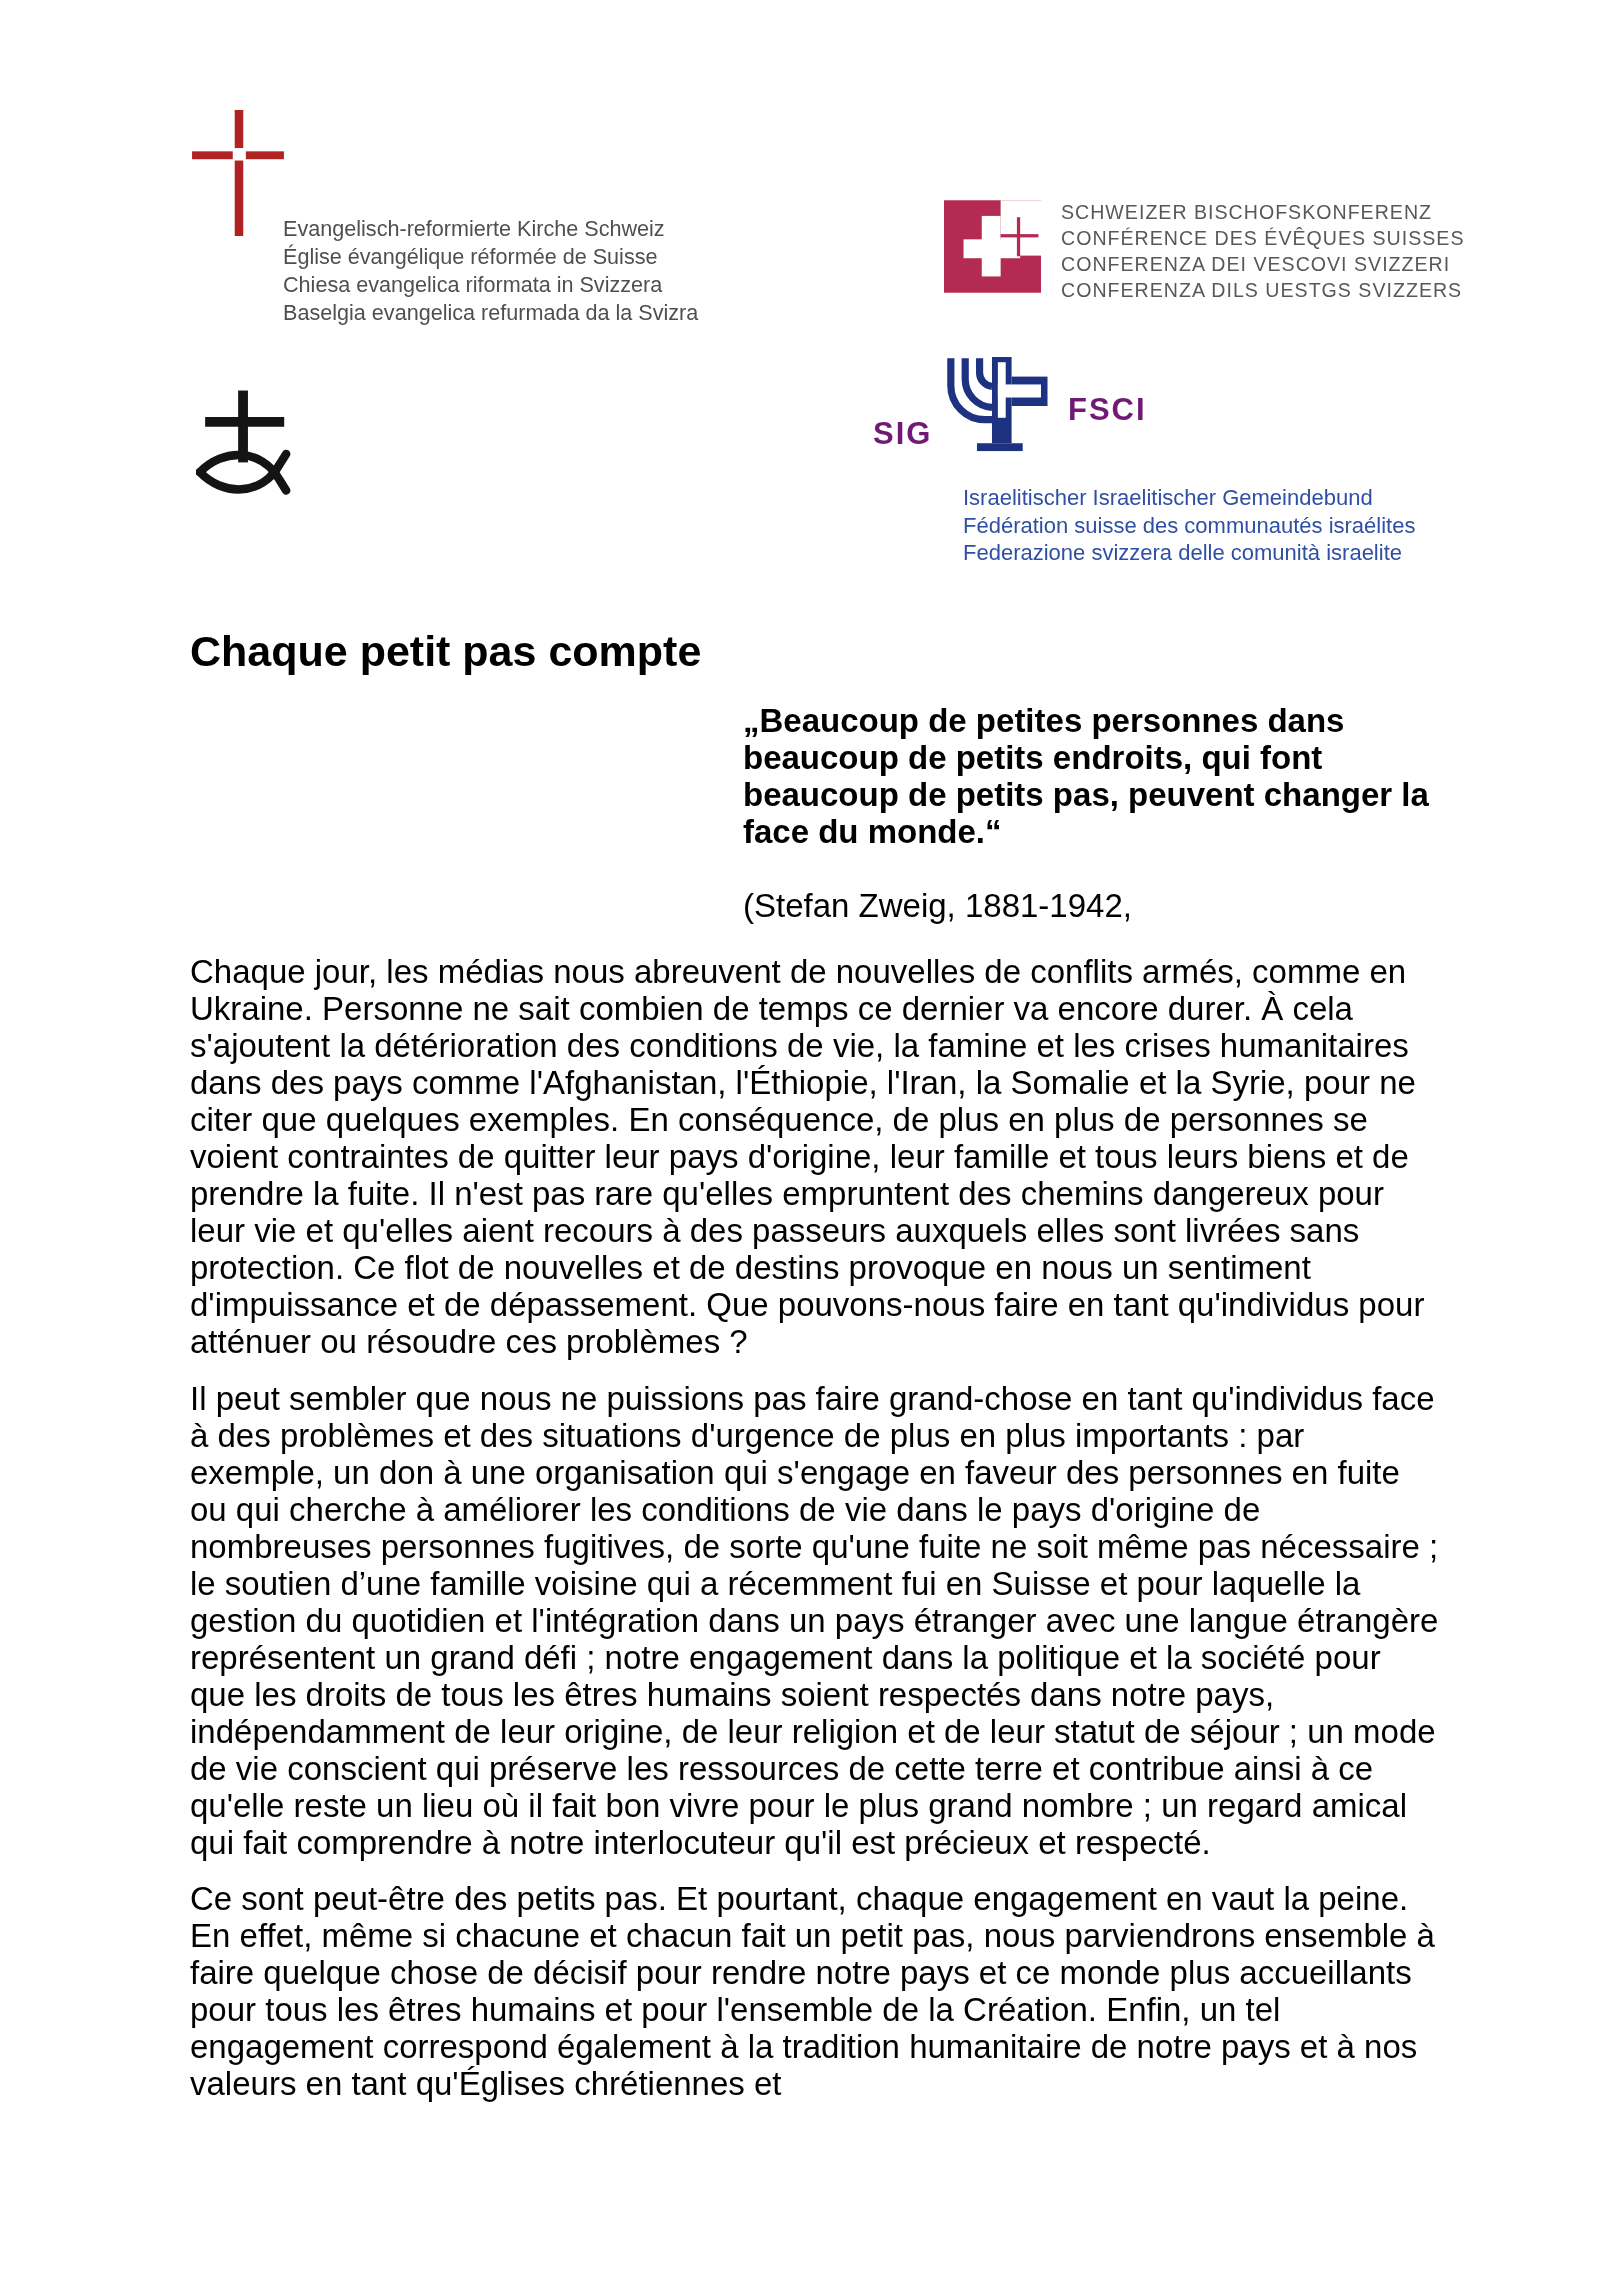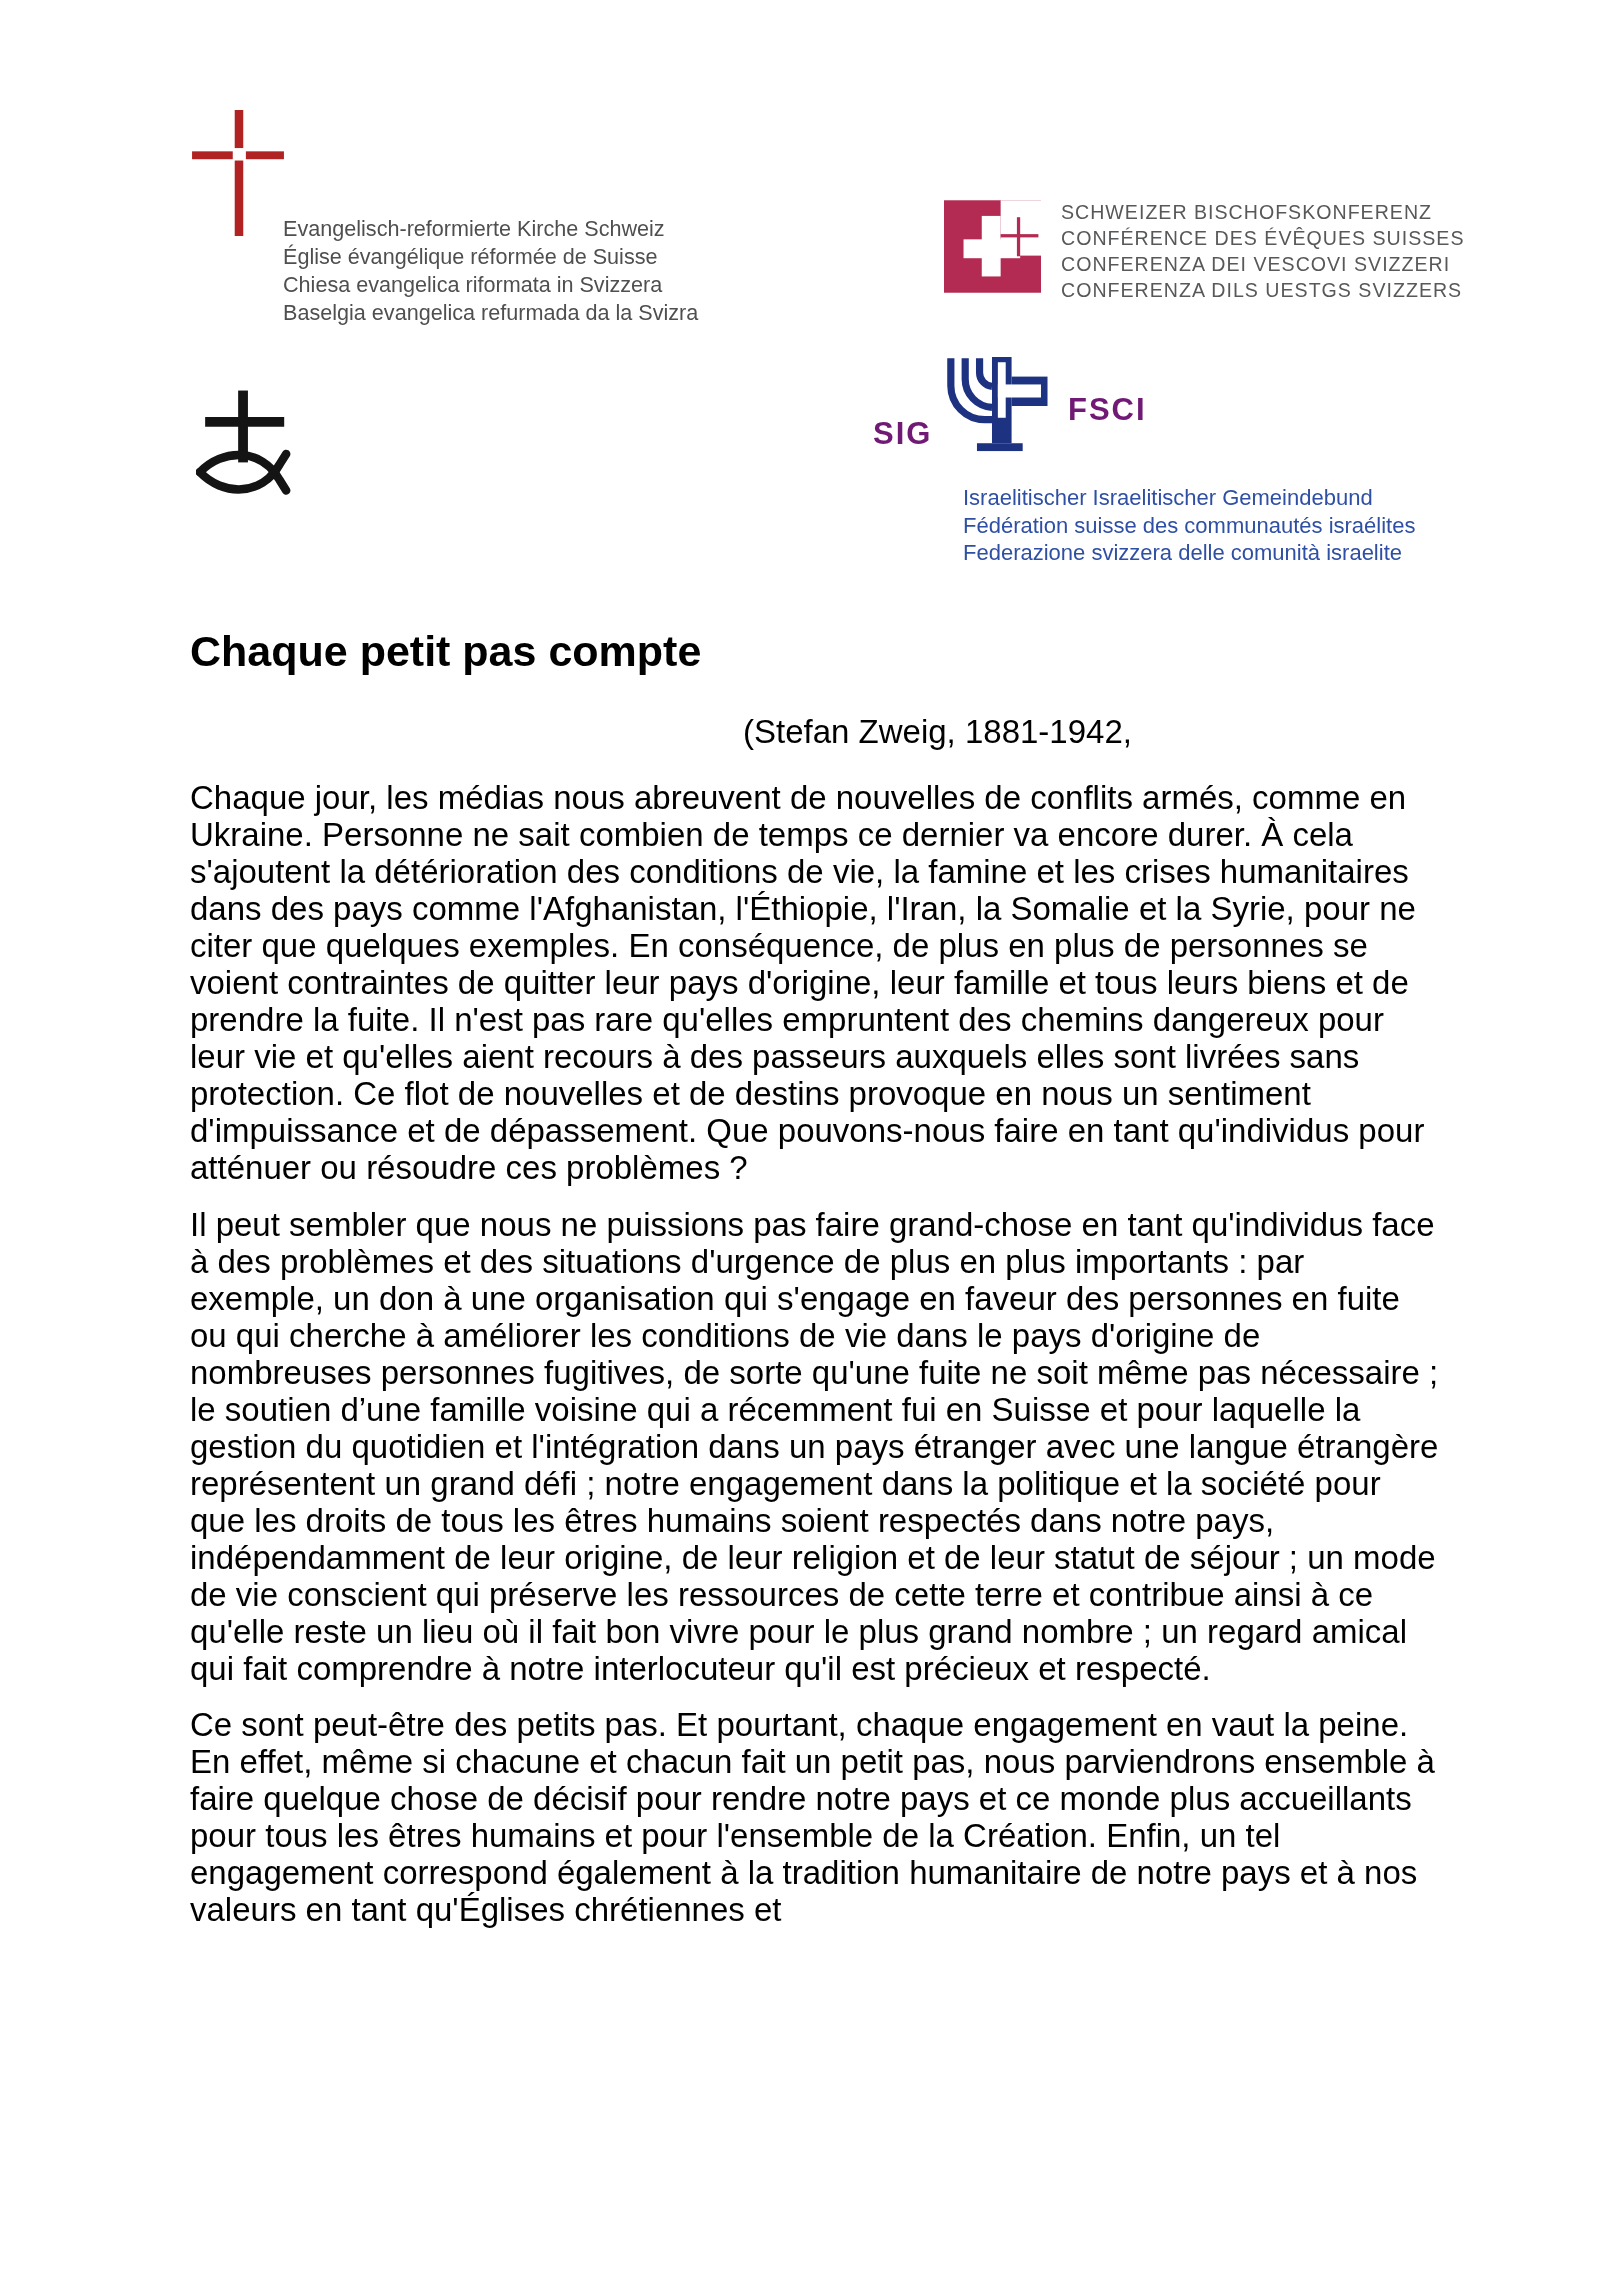--- a/index.html
+++ b/index.html
@@ -88,20 +88,21 @@
   </svg>
   <div class="sig-acronym sig-right">FSCI</div>
   <div class="sig-text">
     <div>Israelitischer Israelitischer Gemeindebund</div>
     <div>Fédération suisse des communautés israélites</div>
     <div>Federazione svizzera delle comunità israelite</div>
   </div>
 
   <div class="content">
     <h1 class="title">Chaque petit pas compte</h1>
+    <div class="quote">„Beaucoup de petites personnes dans beaucoup de petits endroits, qui font beaucoup de petits pas, peuvent changer la face du monde.“</div>
     <div class="attr">
       <div>(Stefan Zweig, 1881-1942,</div>
     </div>
     <p class="body-p first">Chaque jour, les médias nous abreuvent de nouvelles de conflits armés, comme en Ukraine. Personne ne sait combien de temps ce dernier va encore durer. À cela s'ajoutent la détérioration des conditions de vie, la famine et les crises humanitaires dans des pays comme l'Afghanistan, l'Éthiopie, l'Iran, la Somalie et la Syrie, pour ne citer que quelques exemples. En conséquence, de plus en plus de personnes se voient contraintes de quitter leur pays d'origine, leur famille et tous leurs biens et de prendre la fuite. Il n'est pas rare qu'elles empruntent des chemins dangereux pour leur vie et qu'elles aient recours à des passeurs auxquels elles sont livrées sans protection. Ce flot de nouvelles et de destins provoque en nous un sentiment d'impuissance et de dépassement. Que pouvons-nous faire en tant qu'individus pour atténuer ou résoudre ces problèmes ?</p>
     <p class="body-p">Il peut sembler que nous ne puissions pas faire grand-chose en tant qu'individus face à des problèmes et des situations d'urgence de plus en plus importants : par exemple, un don à une organisation qui s'engage en faveur des personnes en fuite ou qui cherche à améliorer les conditions de vie dans le pays d'origine de nombreuses personnes fugitives, de sorte qu'une fuite ne soit même pas nécessaire ; le soutien d’une famille voisine qui a récemment fui en Suisse et pour laquelle la gestion du quotidien et l'intégration dans un pays étranger avec une langue étrangère représentent un grand défi ; notre engagement dans la politique et la société pour que les droits de tous les êtres humains soient respectés dans notre pays, indépendamment de leur origine, de leur religion et de leur statut de séjour ; un mode de vie conscient qui préserve les ressources de cette terre et contribue ainsi à ce qu'elle reste un lieu où il fait bon vivre pour le plus grand nombre ; un regard amical qui fait comprendre à notre interlocuteur qu'il est précieux et respecté.</p>
     <p class="body-p">Ce sont peut-être des petits pas. Et pourtant, chaque engagement en vaut la peine. En effet, même si chacune et chacun fait un petit pas, nous parviendrons ensemble à faire quelque chose de décisif pour rendre notre pays et ce monde plus accueillants pour tous les êtres humains et pour l'ensemble de la Création. Enfin, un tel engagement correspond également à la tradition humanitaire de notre pays et à nos valeurs en tant qu'Églises chrétiennes et</p>
   </div>
 
 </div>
 

